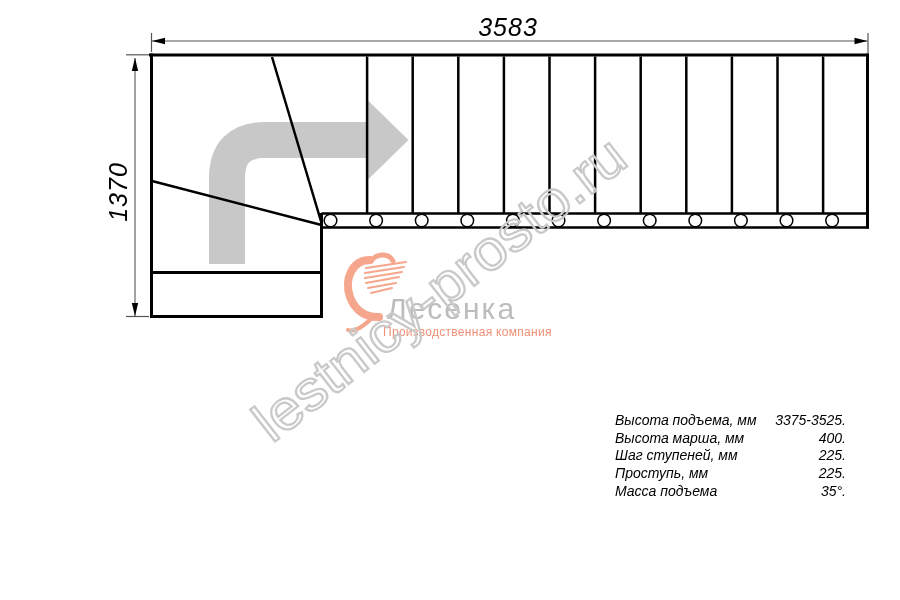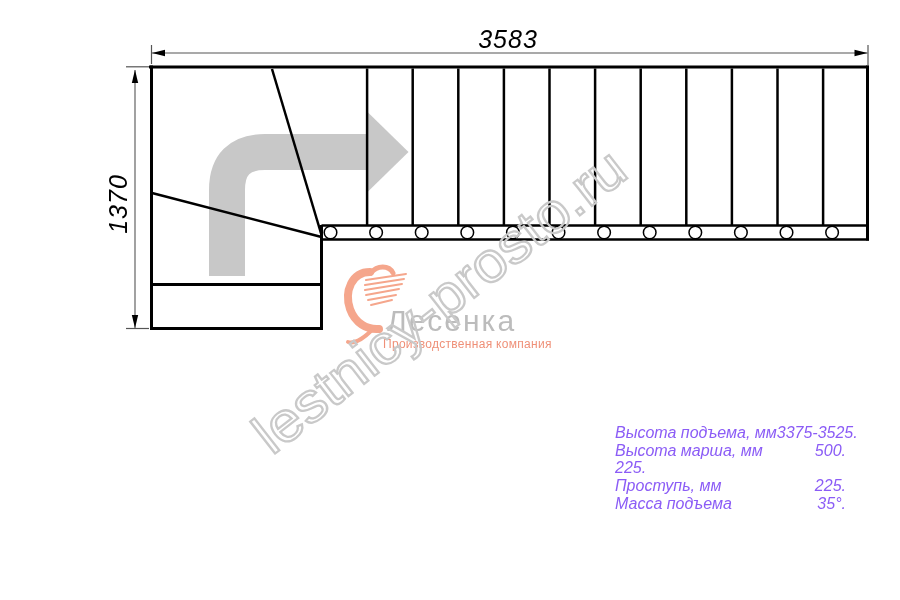--- a/index.html
+++ b/index.html
@@ -1,23 +1,23 @@
 <!DOCTYPE html>
 <html><head>
 <meta charset="utf-8">
 <style>
   html,body{margin:0;padding:0;background:#ffffff;}
   #stage{
     position:relative;width:900px;height:537px;background:#ffffff;
-    font-family:"Liberation Sans",sans-serif;overflow:hidden;margin-top:12px;
+    font-family:"Liberation Sans",sans-serif;overflow:hidden;
   }
   #drawing-svg{position:absolute;left:0;top:0;}
   .spec-table{
     position:absolute;left:615px;top:412px;width:231px;
-    font-style:italic;font-size:16px;line-height:17.7px;color:#8b5cf6;
+    font-style:italic;font-size:14px;line-height:17.7px;color:#000000;
   }
   .spec-row{display:flex;justify-content:space-between;white-space:nowrap;}
   .spec-label{text-align:left;}
   .spec-value{text-align:center;}
 </style>
 </head>
 <body>
 
 <div id="stage">
 
@@ -109,23 +109,24 @@
     <text x="272" y="444" transform="rotate(-38 272 444)" font-size="56" font-family="Liberation Sans, sans-serif" fill="none" stroke="#c9c9c9" stroke-width="2.2" textLength="455" lengthAdjust="spacingAndGlyphs">lestnicy-prosto.ru</text>
   </svg>
 
   <div class="spec-table">
     <div class="spec-row">
       <span class="spec-label">Высота подъема, мм</span>
       <span class="spec-value">3375-3525.</span>
     </div>
     <div class="spec-row">
       <span class="spec-label">Высота марша, мм</span>
-      <span class="spec-value">500.</span>
+      <span class="spec-value">400.</span>
     </div>
     <div class="spec-row">
+      <span class="spec-label">Шаг ступеней, мм</span>
       <span class="spec-value">225.</span>
     </div>
     <div class="spec-row">
       <span class="spec-label">Проступь, мм</span>
       <span class="spec-value">225.</span>
     </div>
     <div class="spec-row">
       <span class="spec-label">Масса подъема</span>
       <span class="spec-value">35°.</span>
     </div>

